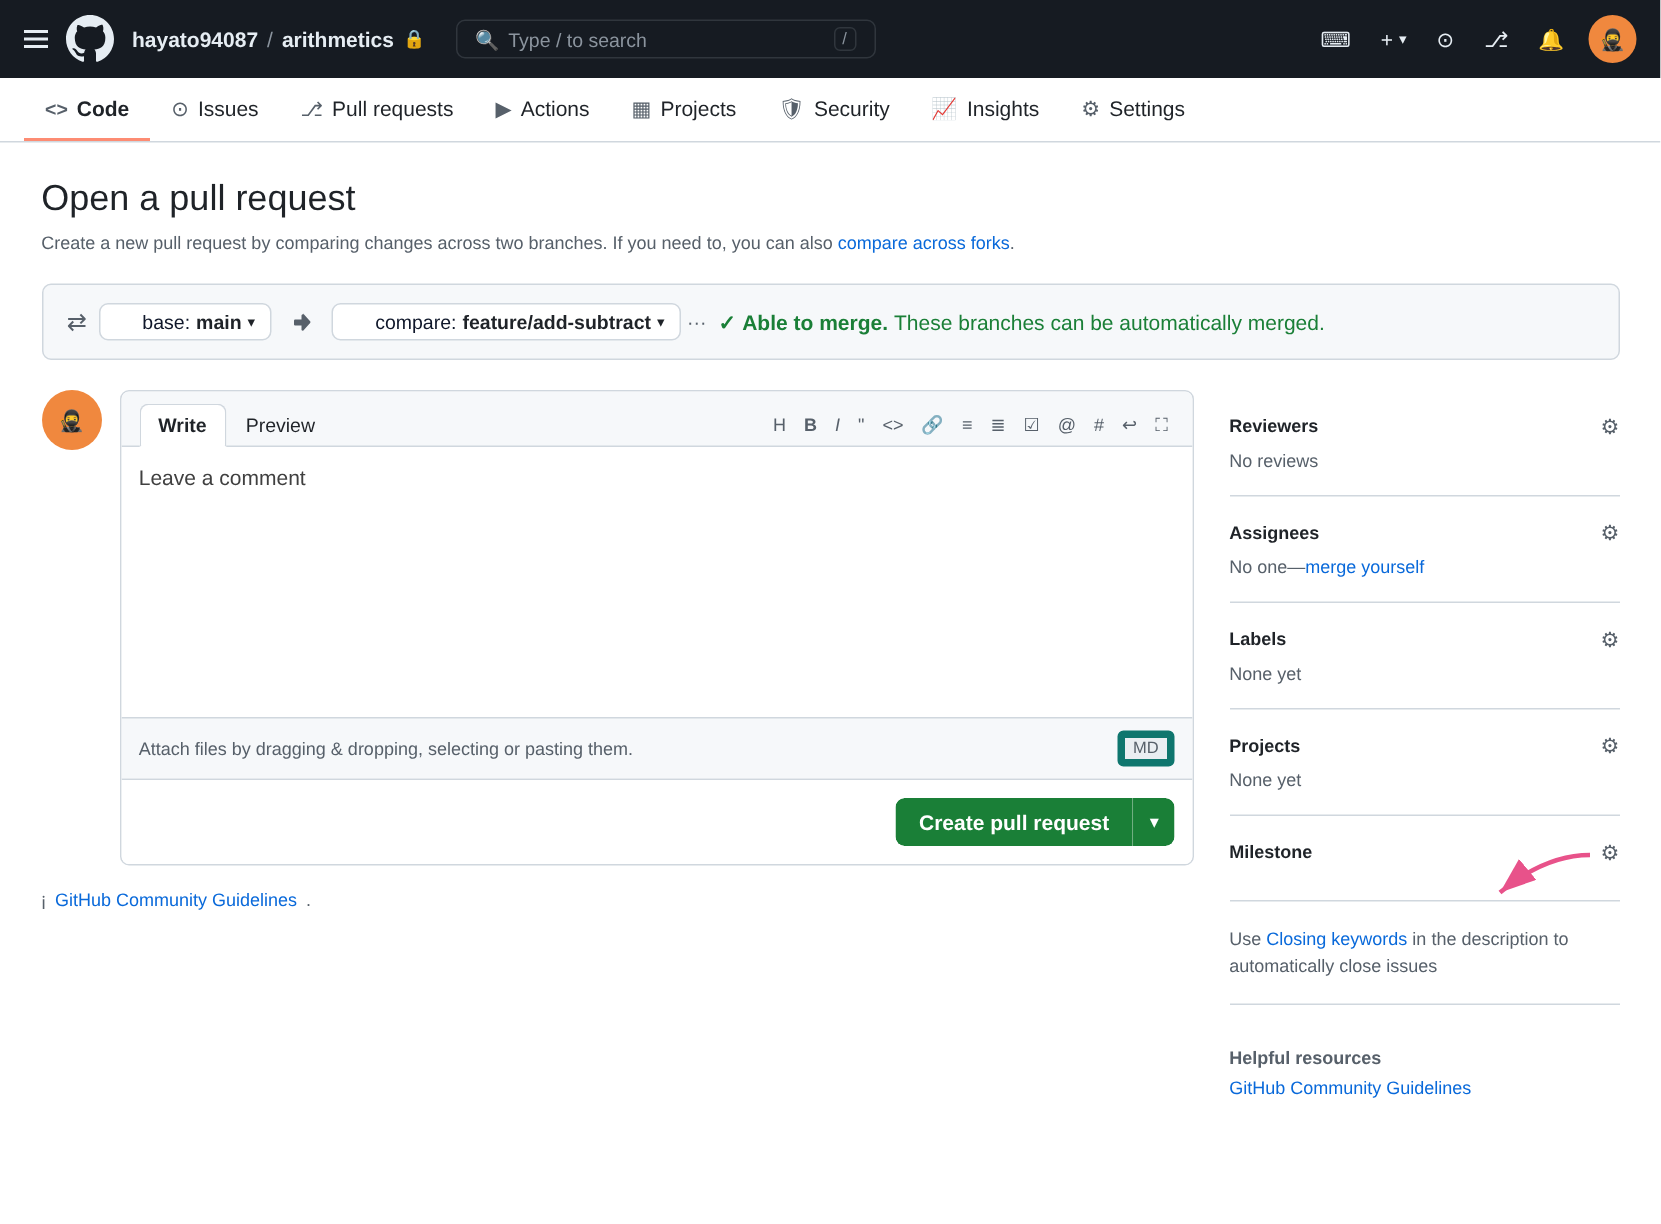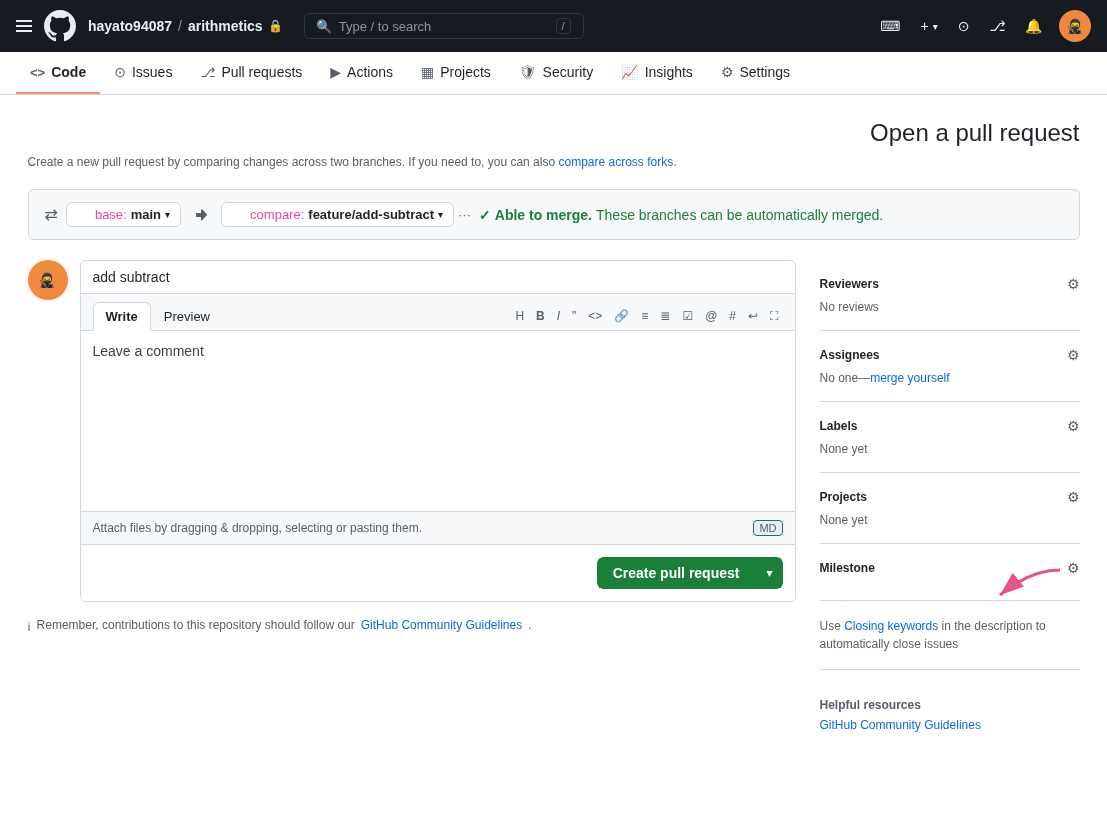--- a/index.html
+++ b/index.html
@@ -31,36 +31,36 @@
       display: flex; align-items: center; gap: 6px; padding: 12px 14px;
       color: #1f2328; text-decoration: none; font-size: 14px; border-bottom: 2px solid transparent;
       cursor: pointer; white-space: nowrap;
     }
     .repo-nav-item.active { border-bottom: 2px solid #fd8c73; font-weight: 600; color: #1f2328; }
     .repo-nav-icon { font-size: 14px; color: #57606a; }
 
     
     .main-content { padding: 24px 24px; max-width: 1100px; margin: 0 auto; }
 
-    .page-title { font-size: 24px; font-weight: 400; margin-bottom: 8px; text-align: right; }
+    .page-title { font-size: 24px; font-weight: 400; margin-bottom: 8px; }
     .page-desc { font-size: 12px; color: #57606a; margin-bottom: 20px; }
     .page-desc a { color: #0969da; text-decoration: none; }
 
     
     .branch-bar {
       display: flex; align-items: center; gap: 8px; padding: 12px 16px;
       border: 1px solid #d0d7de; border-radius: 6px; background: #f6f8fa;
       margin-bottom: 20px;
     }
     .branch-select {
       display: flex; align-items: center; gap: 4px; background: #fff;
       border: 1px solid #d0d7de; border-radius: 6px; padding: 4px 10px;
       cursor: pointer; font-size: 13px;
     }
-    .branch-select .label { color: #ec4899; padding-left: 18px; }
+    .branch-select .label { color: #0f172a; padding-left: 18px; }
     .branch-select .name { font-weight: 600; }
     .branch-arrow { color: #57606a; font-size: 14px; display: flex; align-items: center; justify-content: center; width: 24px; height: 24px; }
     .merge-status { color: #1a7f37; display: flex; align-items: center; gap: 4px; font-size: 14px; }
     .merge-check { color: #1a7f37; font-weight: bold; }
     .more-options { color: #57606a; cursor: pointer; font-size: 13px; }
 
     
     .pr-layout { display: flex; gap: 24px; }
     .pr-main { flex: 1; min-width: 0; }
     .pr-sidebar { width: 260px; flex-shrink: 0; }
@@ -84,21 +84,21 @@
 
     .editor-body {
       min-height: 180px; padding: 12px; background: #fff;
       color: #404040; font-size: 14px; position: relative;
     }
     .editor-footer {
       padding: 8px 12px; background: #f6f8fa; border-top: 1px solid #d0d7de;
       display: flex; align-items: center; justify-content: space-between;
       font-size: 12px; color: #57606a;
     }
-    .md-badge { font-size: 11px; background: #eaeef2; border: 1px solid #0f766e; border-radius: 4px; padding: 1px 5px; }
+    .md-badge { font-size: 11px; background: #eaeef2; border: 5px solid #0f766e; border-radius: 4px; padding: 1px 5px; }
 
     
     .pr-submit { display: flex; justify-content: flex-end; padding: 12px; background: #fff; border-top: 1px solid #d0d7de; }
     .btn-create { background: #1a7f37; color: #fff; border: none; border-radius: 6px 0 0 6px; padding: 8px 16px; font-size: 14px; font-weight: 600; cursor: pointer; }
     .btn-create-dropdown { background: #1a7f37; color: #fff; border: none; border-left: 1px solid #1c8139; border-radius: 0 6px 6px 0; padding: 8px 10px; font-size: 12px; cursor: pointer; }
     .btn-group { display: flex; border-radius: 6px; overflow: hidden; }
 
     
     .pr-notice { margin-top: 16px; display: flex; align-items: flex-start; gap: 6px; font-size: 12px; color: #57606a; }
     .pr-notice a { color: #0969da; text-decoration: none; }
@@ -226,21 +226,20 @@
     </div>
   </div>
 
   <div class="pr-layout">
 
     <div class="pr-main">
       <div class="pr-form-wrapper">
         <div class="pr-avatar">🥷</div>
 
         <div class="pr-form">
-          <input type="text" class="pr-title-input" value="add subtract" style="">
 
           
           <div class="editor-tabs">
             <div class="editor-tab active">Write</div>
             <div class="editor-tab">Preview</div>
             <div class="editor-toolbar">
               <button class="toolbar-btn" title="Heading">H</button>
               <button class="toolbar-btn" title="Bold"><strong>B</strong></button>
               <button class="toolbar-btn" title="Italic"><em>I</em></button>
               <button class="toolbar-btn" title="Quote">"</button>
@@ -274,21 +273,20 @@
               <button class="btn-create-dropdown">
                 <span>▾</span>
               </button>
             </div>
           </div>
         </div>
       </div>
 
       <div class="pr-notice">
         <span style="color:#57606a;">ℹ</span>
-        <span>Remember, contributions to this repository should follow our</span>
         <a href="#">GitHub Community Guidelines</a>
           <span>.</span>
       </div>
     </div>
 
     <div class="pr-sidebar">
 
       <div class="sidebar-section">
         <div class="sidebar-section-header">
           <span class="sidebar-section-title">Reviewers</span>

